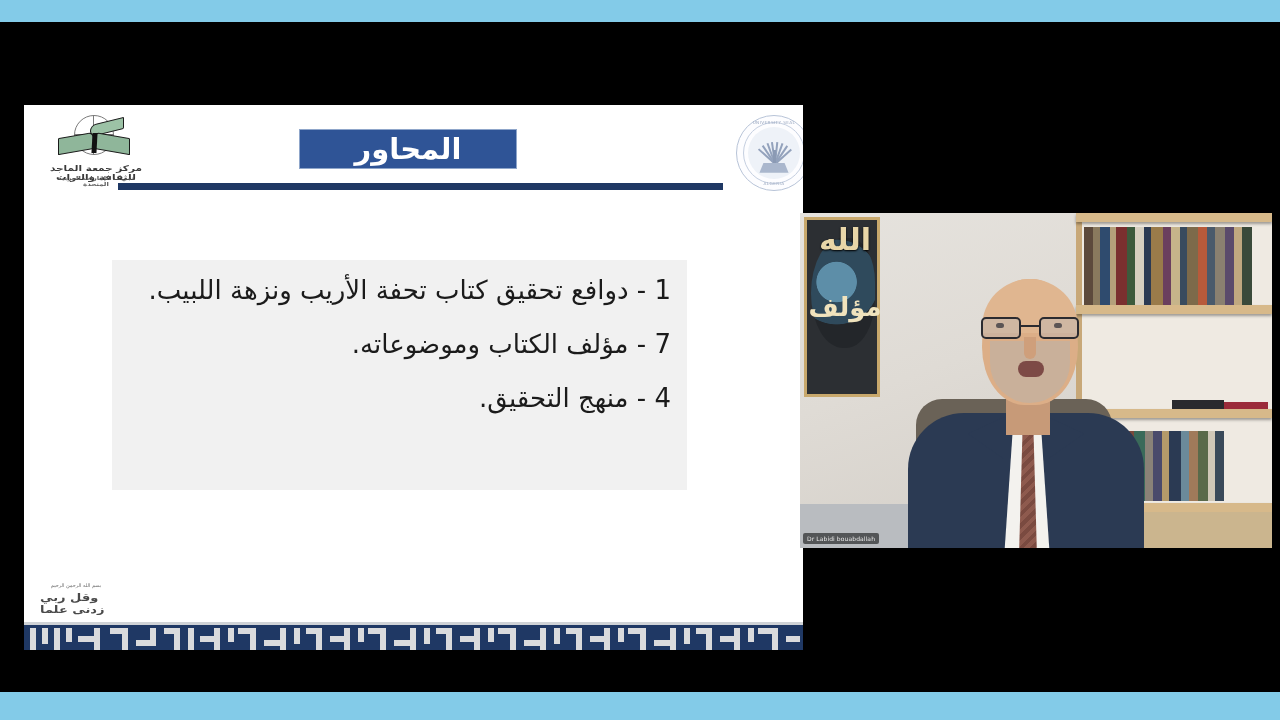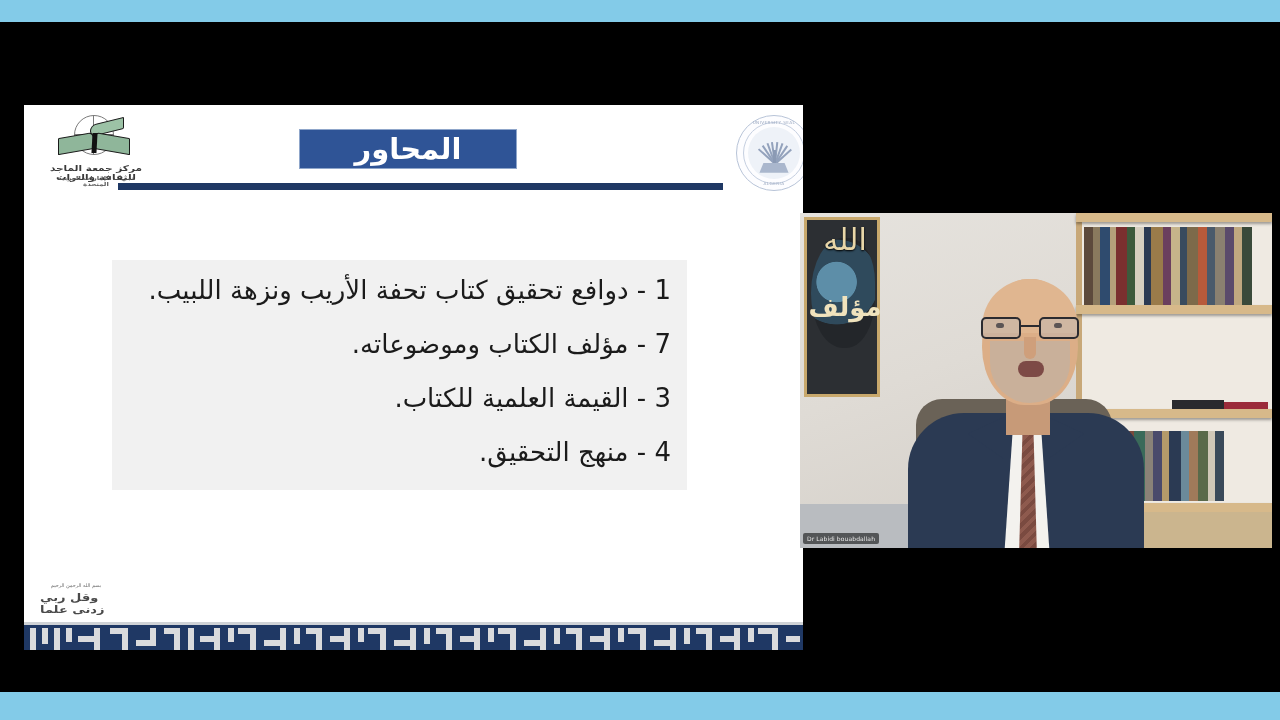--- a/index.html
+++ b/index.html
@@ -160,21 +160,21 @@
     position:absolute; left:4px; top:4px; width:76px; height:180px;
     background:#2c2f33; border:3px solid #c8a86c;
   }
   #video .art .swirl{
     position:absolute; left:4px; top:18px; width:64px; height:110px;
     background:radial-gradient(circle at 40% 40%,#5d8ea8 0 26%,#2f4a5c 27% 55%,#23262a 56% 100%);
     border-radius:50% 40% 45% 50%;
   }
   #video .art .calg{
     position:absolute; left:0; top:6px; width:76px; text-align:center;
-    color:#e8d6a8; font-size:30px; font-weight:400; line-height:.92;
+    color:#e8d6a8; font-size:30px; font-weight:700; line-height:.92;
     text-shadow:0 1px 2px #000; direction:rtl;
   }
   #video .art .calg2{
     position:absolute; left:0; top:72px; width:76px; text-align:center;
     color:#f0e3bd; font-size:26px; font-weight:700; direction:rtl;
   }
   
   #video .shelf{
     position:absolute; right:0; top:0; width:196px; height:300px;
     background:#c8a878;
@@ -324,21 +324,20 @@
 
     <div id="title-box">
       <div class="t">المحاور</div>
     </div>
 
     <div id="rule"></div>
 
     <div id="content-box">
       <div class="item">1 - دوافع تحقيق كتاب تحفة الأريب ونزهة اللبيب.</div>
       <div class="item">7 - مؤلف الكتاب وموضوعاته.</div>
-      <div class="item">3 - القيمة العلمية للكتاب.</div>
       <div class="item">4 - منهج التحقيق.</div>
     </div>
 
     <div id="slide-watermark">
       <div class="w1">بسم الله الرحمن الرحيم</div>
       <div class="w2">وقل ربي زدني علما</div>
     </div>
 
     <div id="kufic-band">
       <div class="gl" style="left:6px;top:6px;width:6px;height:22px"></div>

